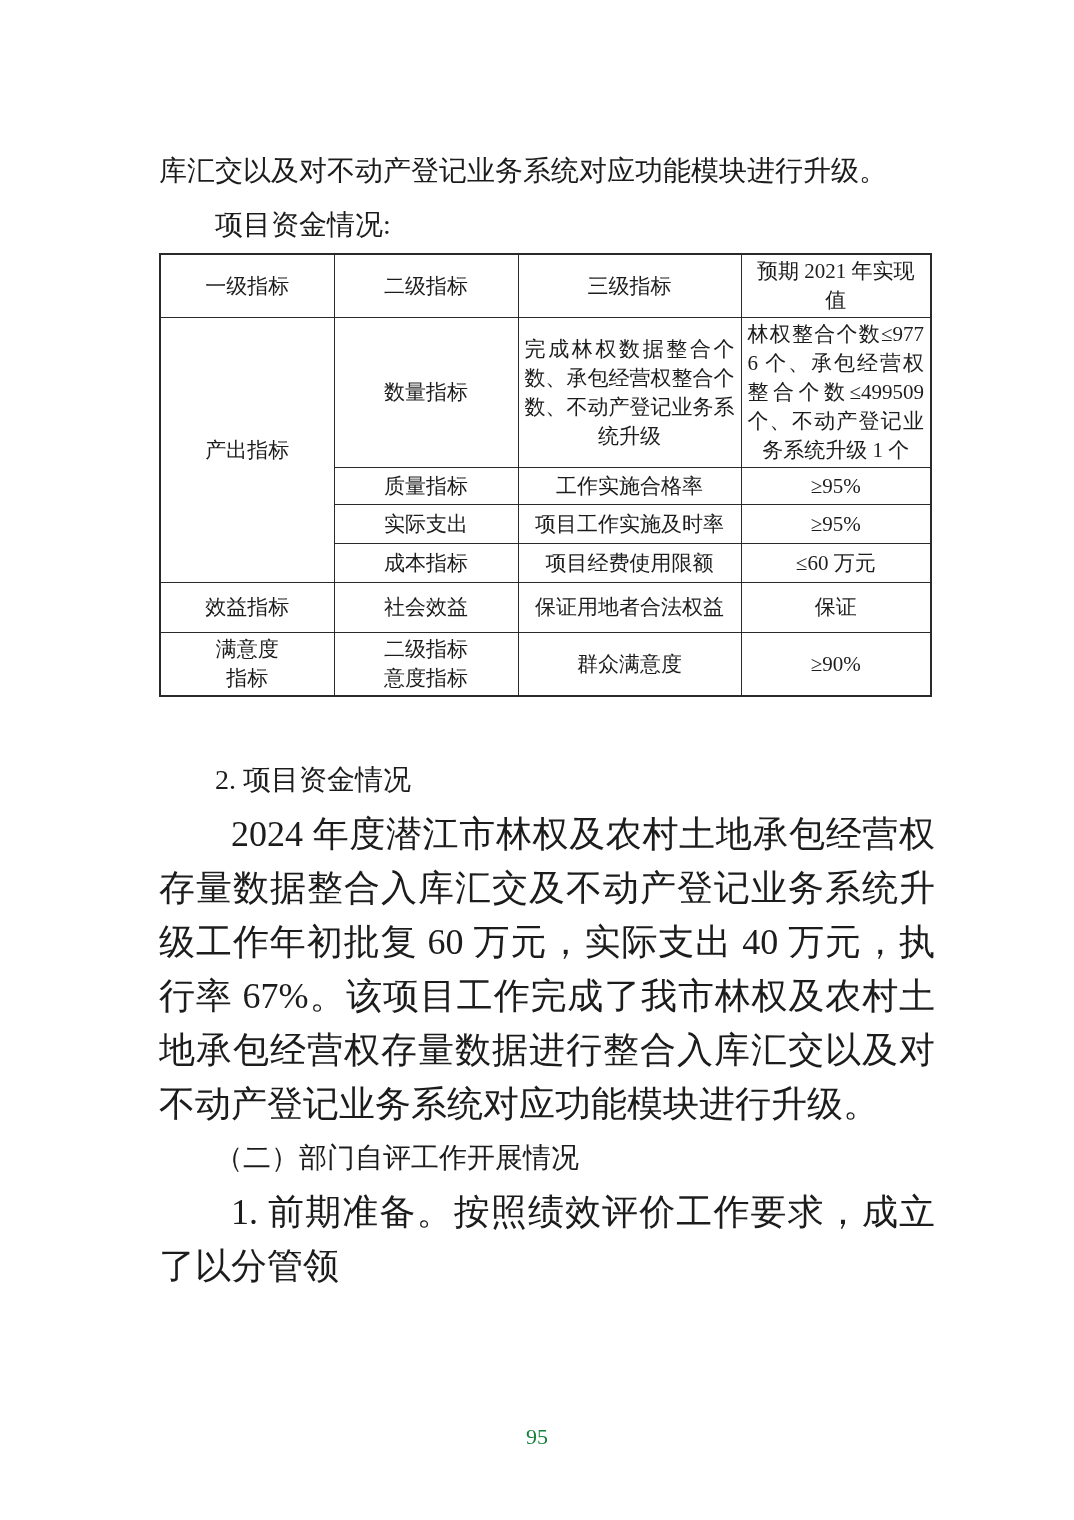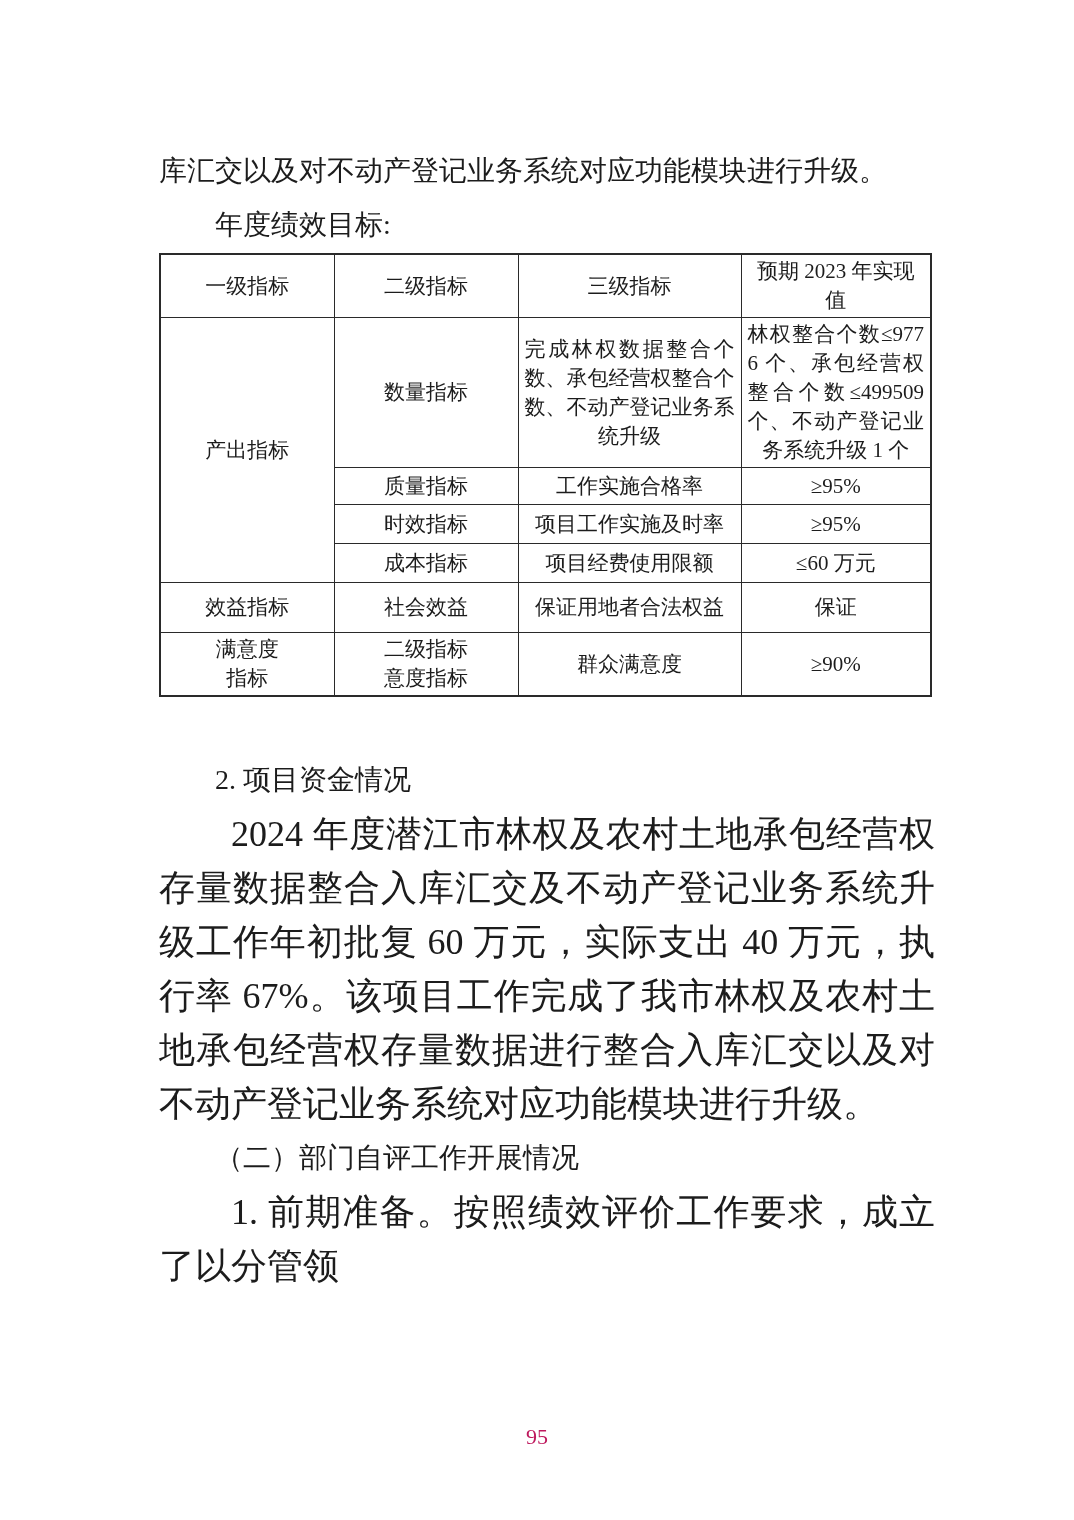--- a/index.html
+++ b/index.html
@@ -76,59 +76,59 @@
     text-align: justify;
   }
   .para.gap-top { margin-top: 6px; }
   .page-number {
     position: absolute;
     top: 1406px;
     left: 0;
     width: 1074px;
     text-align: center;
     font-size: 22px;
-    color: #be185d;
+    color: #15803d;
   }
 </style>
 </head>
 <body>
 
 <div class="page">
 
   <p class="body-line">库汇交以及对不动产登记业务系统对应功能模块进行升级。</p>
 
-  <p class="caption">年度绩效目标:</p>
+  <p class="caption">项目资金情况:</p>
 
   <table class="perf">
     <colgroup>
       <col style="width:174px">
       <col style="width:184px">
       <col style="width:223px">
       <col style="width:190px">
     </colgroup>
     <tbody>
       <tr class="r-header">
         <td>一级指标</td>
         <td>二级指标</td>
         <td>三级指标</td>
-        <td>预期 2023 年实现值</td>
+        <td>预期 2021 年实现值</td>
       </tr>
       <tr class="r-qty">
         <td rowspan="4">产出指标</td>
         <td>数量指标</td>
         <td class="justify-cell">完成林权数据整合个数、承包经营权整合个数、不动产登记业务系统升级</td>
         <td class="justify-cell">林权整合个数≤9776 个、承包经营权整合个数≤499509 个、不动产登记业务系统升级 1 个</td>
       </tr>
       <tr class="r-thin37">
         <td>质量指标</td>
         <td>工作实施合格率</td>
         <td>≥95%</td>
       </tr>
       <tr class="r-thin39">
-        <td>时效指标</td>
+        <td>实际支出</td>
         <td>项目工作实施及时率</td>
         <td>≥95%</td>
       </tr>
       <tr class="r-thin39">
         <td>成本指标</td>
         <td>项目经费使用限额</td>
         <td>≤60 万元</td>
       </tr>
       <tr class="r-ben">
         <td>效益指标</td>

